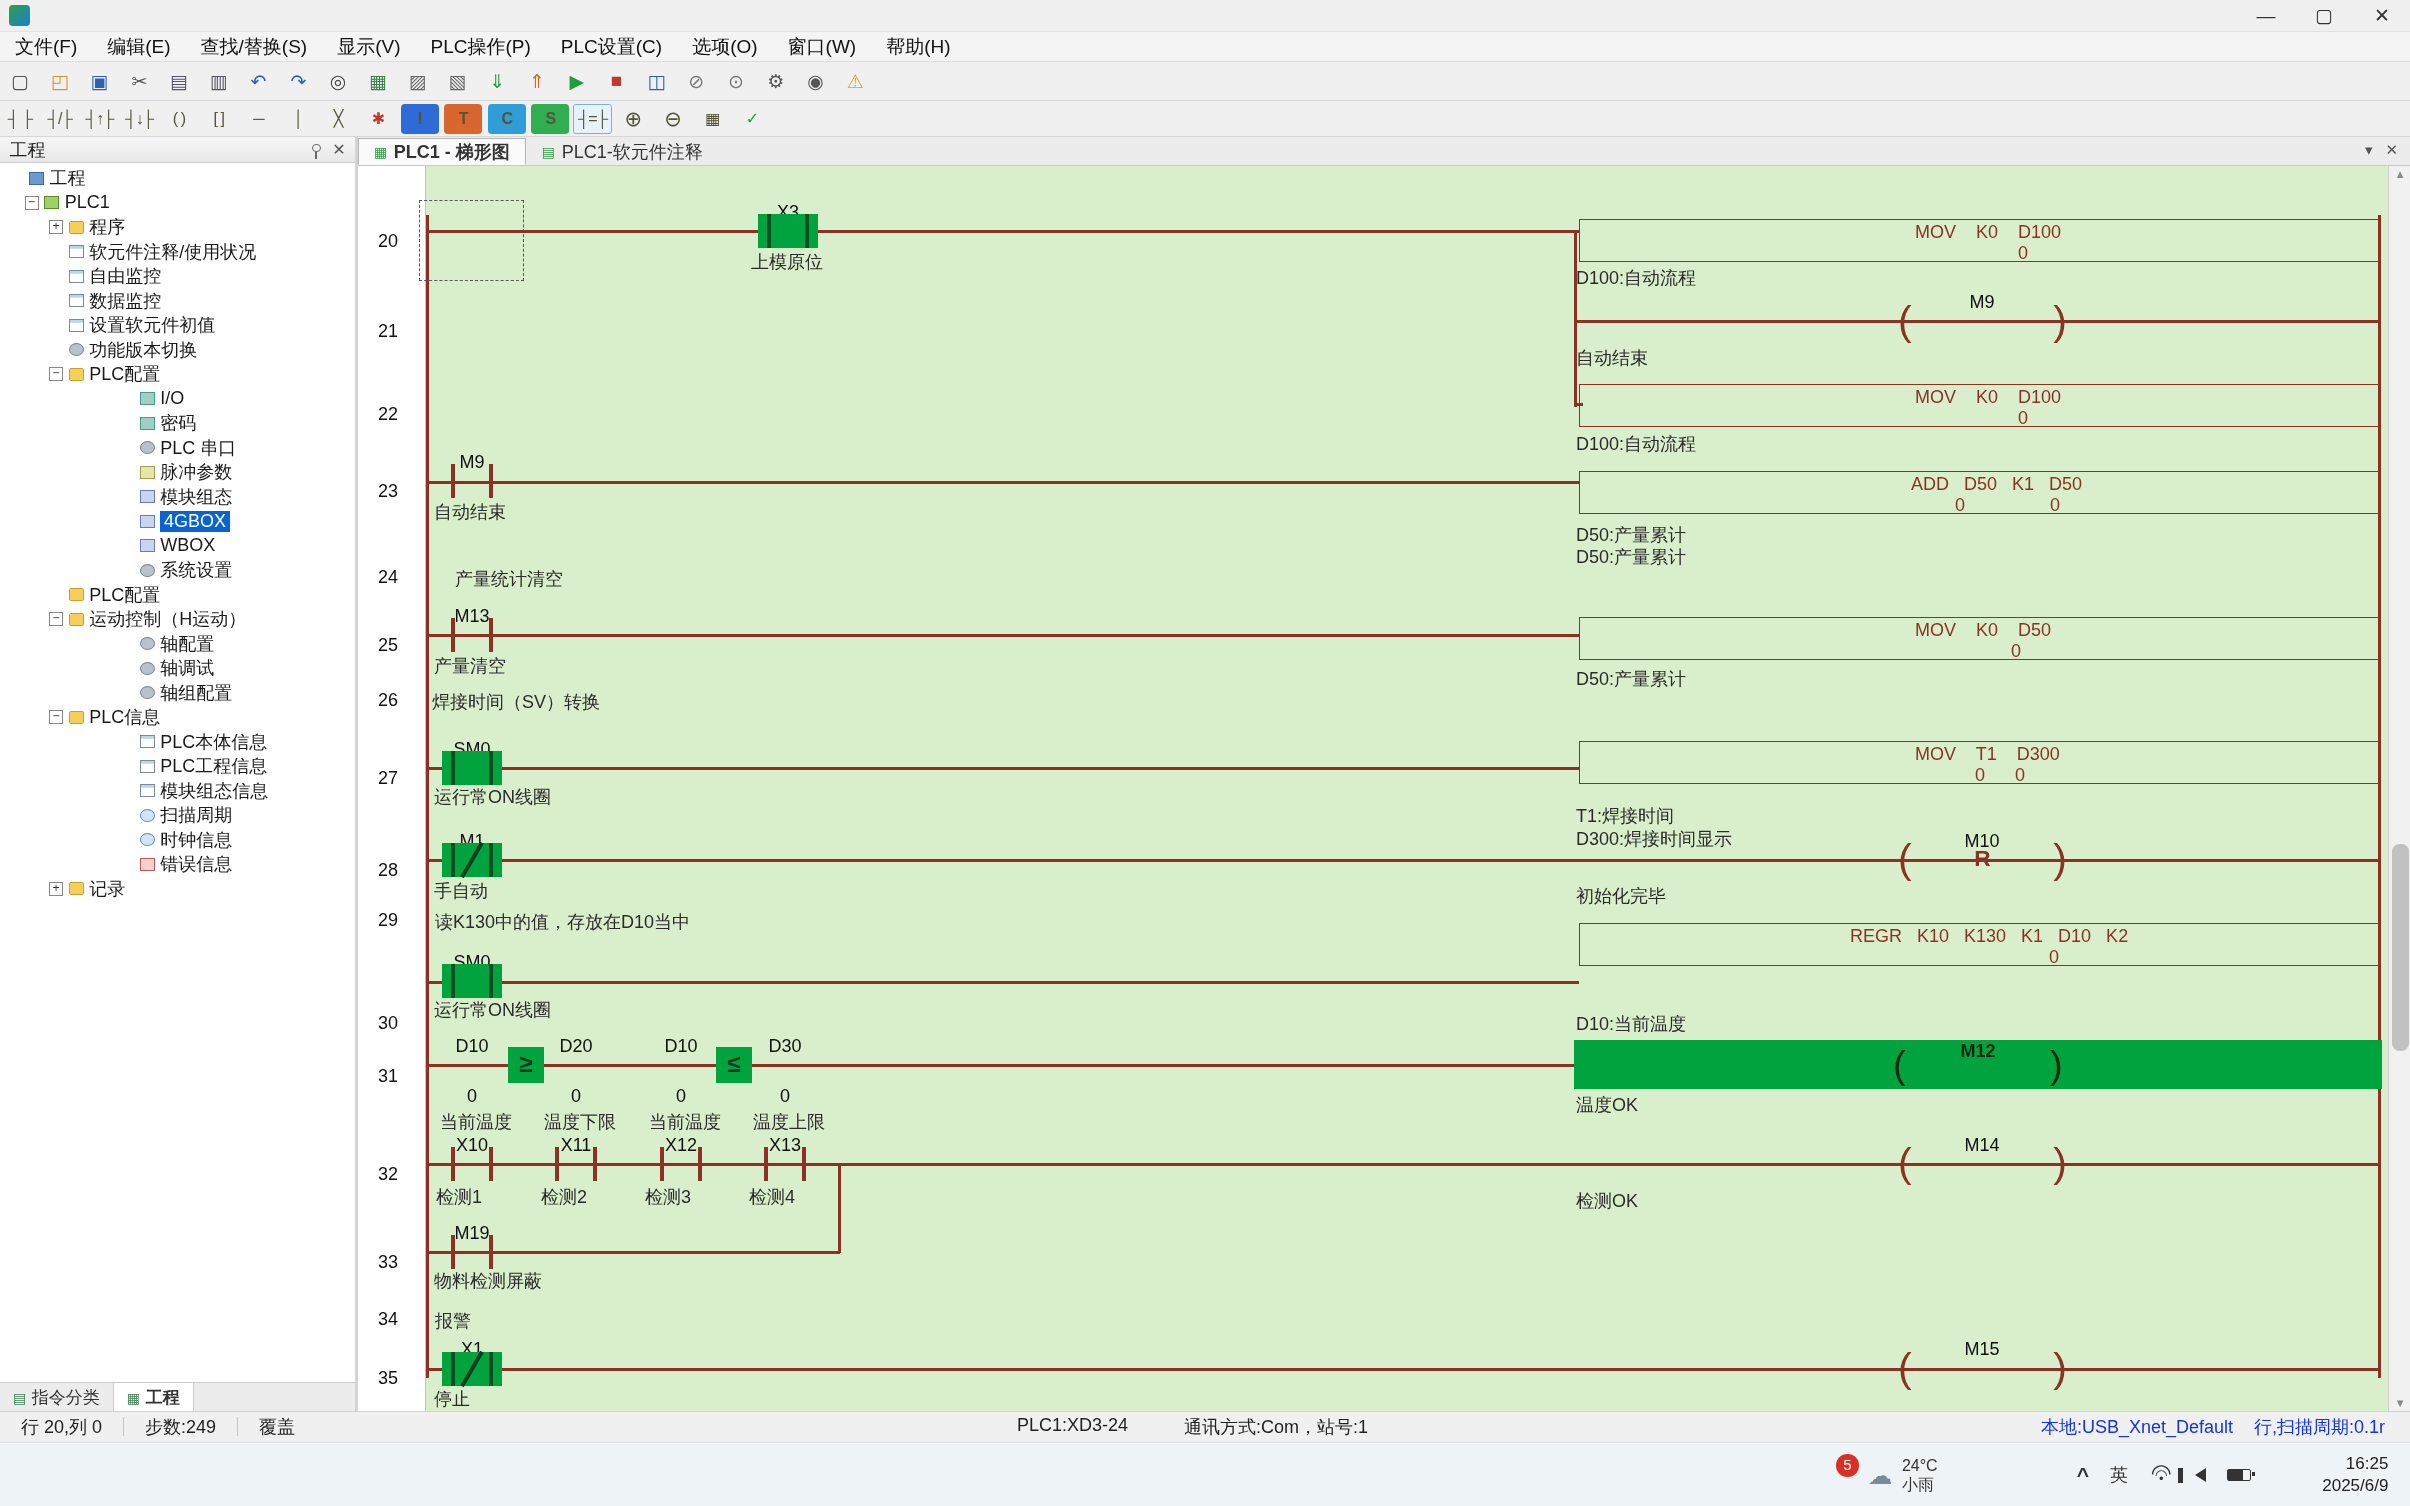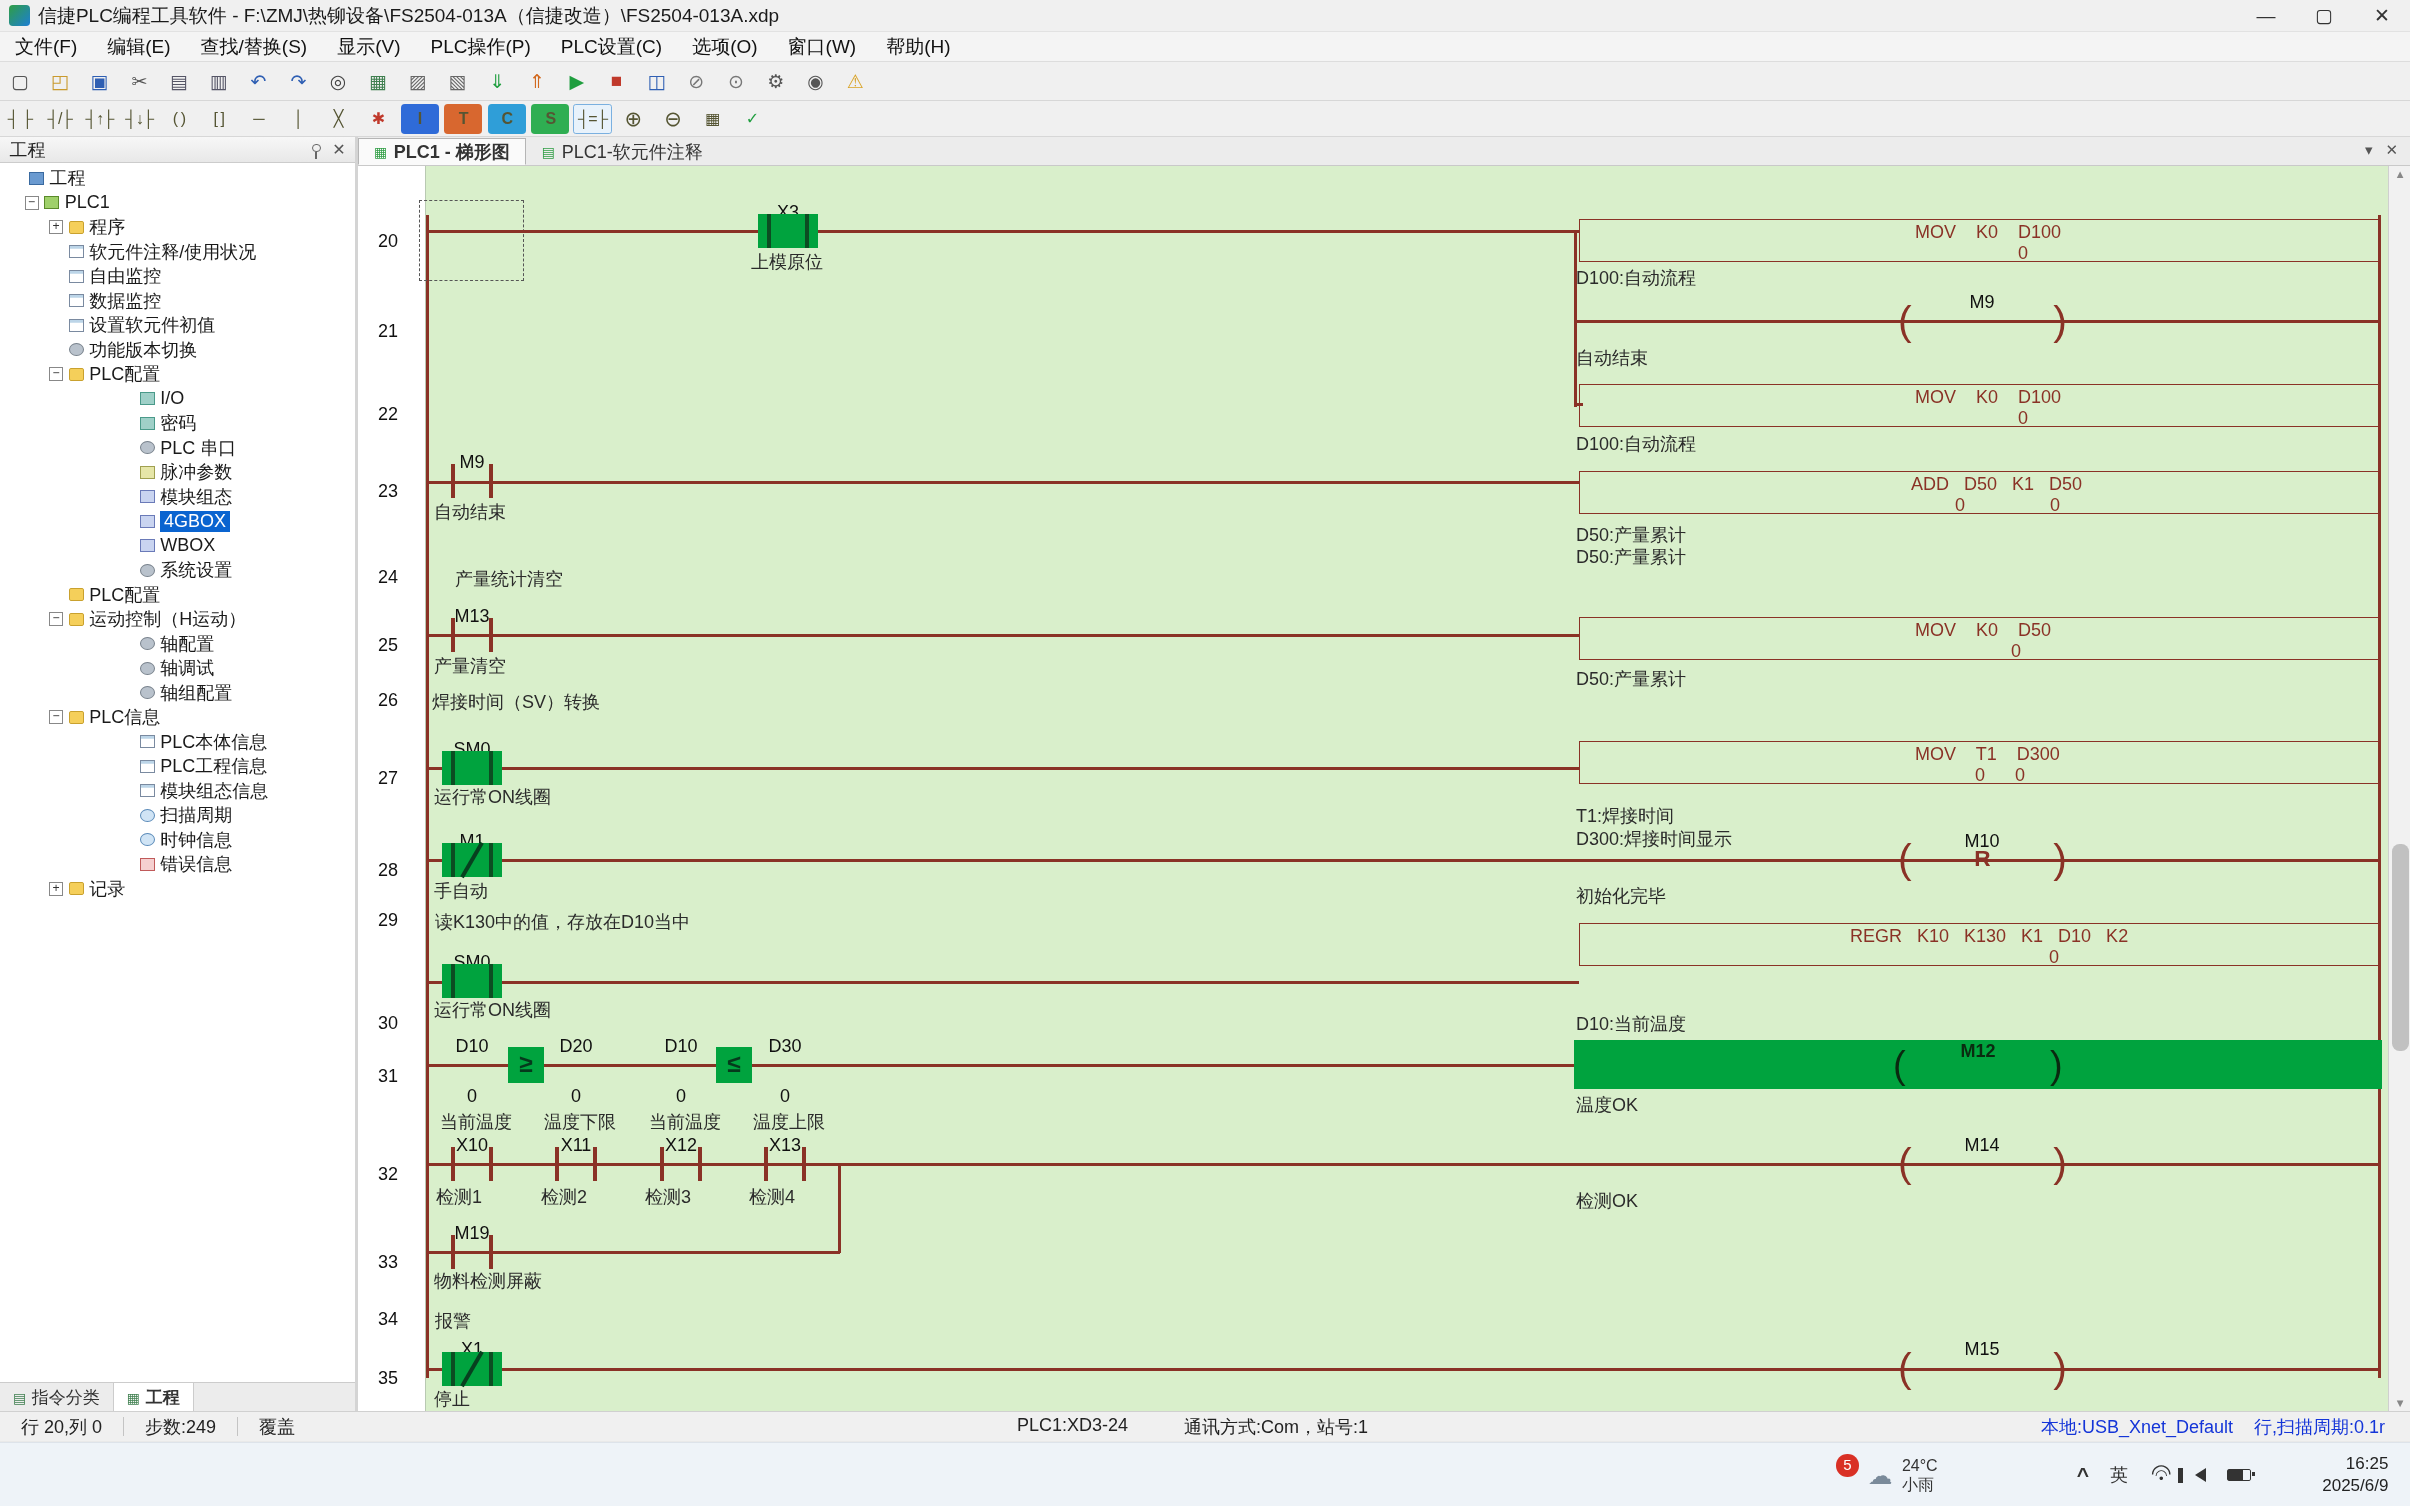--- a/index.html
+++ b/index.html
@@ -155,21 +155,20 @@
   .batt { width:24.5px; height:12.2px; border:1.9px solid #333; border-radius:1.9px; position:relative; background:linear-gradient(90deg,#333 70%,transparent 70%); }
   .batt:after { content:""; position:absolute; right:-4.7px; top:1.9px; width:2.8px; height:4.7px; background:#333; }
   #clock { position:absolute; right:22.6px; top:0; height:100%; display:flex; flex-direction:column;
     justify-content:center; text-align:right; font-size:17px; color:#222; line-height:21.7px; }
 </style>
 </head>
 <body>
 
 <div id="titlebar">
   <div id="app-logo"></div>
-  <div id="title-text">信捷PLC编程工具软件 - F:\ZMJ\热铆设备\FS2504-013A（信捷改造）\FS2504-013A.xdp</div>
   <div id="win-controls">
     <div class="wctl">—</div>
     <div class="wctl">▢</div>
     <div class="wctl">✕</div>
   </div>
 </div>
 
 <div id="menubar">
 
     <div class="menu-item">文件(F)</div>

